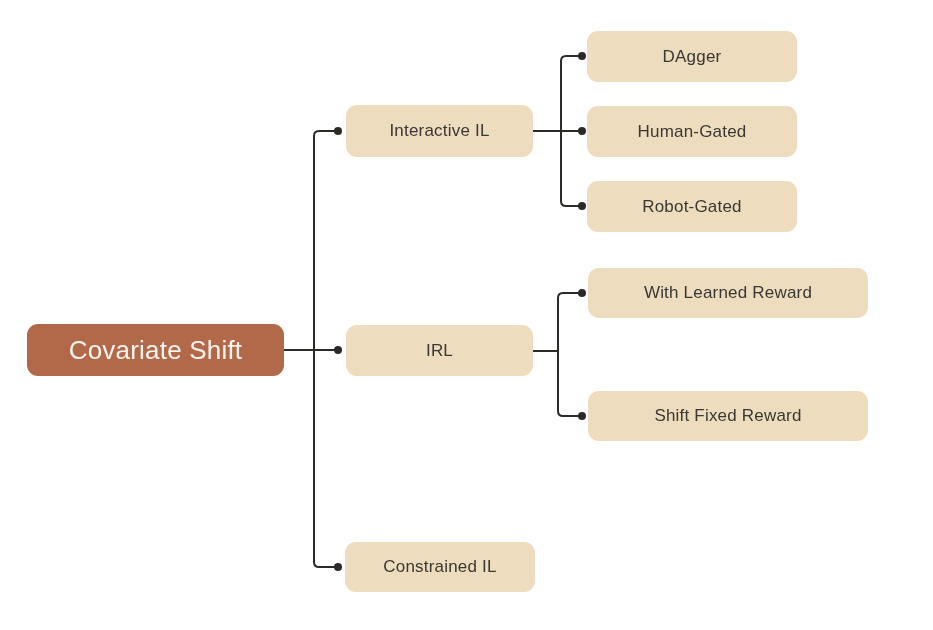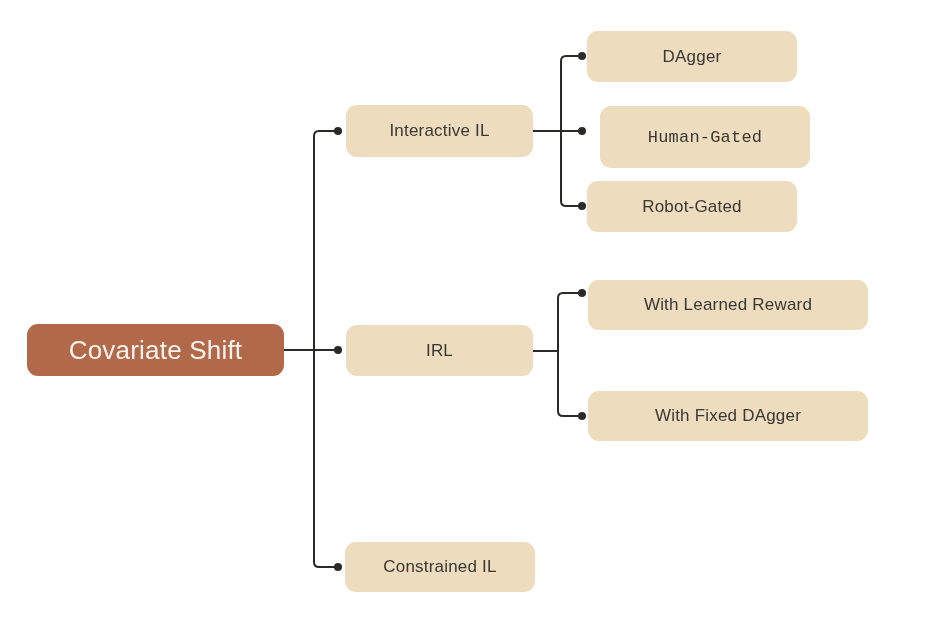--- a/index.html
+++ b/index.html
@@ -52,23 +52,23 @@
     background: var(--root-bg);
     color: var(--root-text);
     font-size: 26px;
   }
   
   .n-root        { left: 27px;  top: 324px; width: 257px; height: 52px; }
   .n-interactive { left: 346px; top: 105px; width: 187px; height: 52px; text-align: right; }
   .n-irl         { left: 346px; top: 325px; width: 187px; height: 51px; }
   .n-constrained { left: 345px; top: 542px; width: 190px; height: 50px; }
   .n-dagger      { left: 587px; top: 31px;  width: 210px; height: 51px; }
-  .n-human       { left: 600px; top: 106px; width: 210px; height: 62px; font-family: Liberation Mono, monospace; }
+  .n-human       { left: 587px; top: 106px; width: 210px; height: 51px; }
   .n-robot       { left: 587px; top: 181px; width: 210px; height: 51px; }
-  .n-learned     { left: 588px; top: 268px; width: 280px; height: 50px; margin-top: 12px; }
+  .n-learned     { left: 588px; top: 268px; width: 280px; height: 50px; }
   .n-fixed       { left: 588px; top: 391px; width: 280px; height: 50px; }
 </style>
 </head>
 <body>
 
 <div class="canvas">
 
   <svg class="edges" viewBox="0 0 933 630" xmlns="http://www.w3.org/2000/svg" aria-hidden="true">
 
     <path d="M 338 131 H 319 Q 314 131 314 136 V 562 Q 314 567 319 567 H 338"></path>
@@ -99,15 +99,15 @@
   <div class="node n-constrained">Constrained IL</div>
 
   <div class="node n-dagger">DAgger</div>
 
   <div class="node n-human">Human-Gated</div>
 
   <div class="node n-robot">Robot-Gated</div>
 
   <div class="node n-learned">With Learned Reward</div>
 
-  <div class="node n-fixed">With Fixed DAgger</div>
+  <div class="node n-fixed">Shift Fixed Reward</div>
 
 </div>
 
 </body></html>

